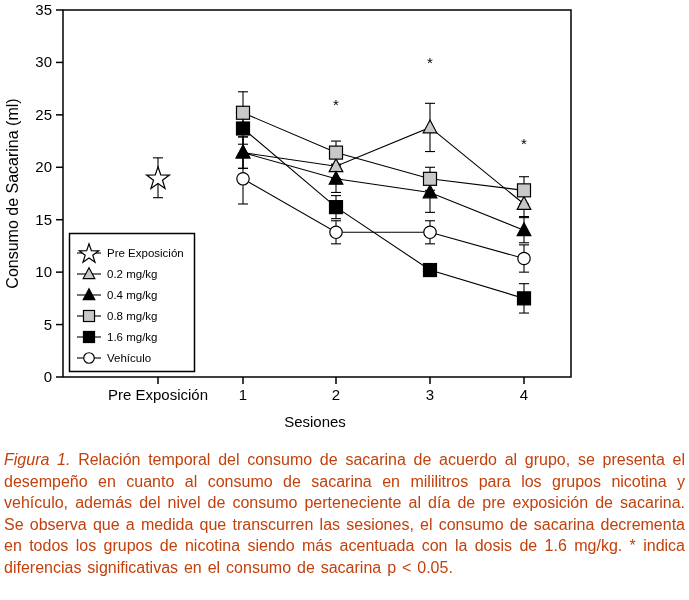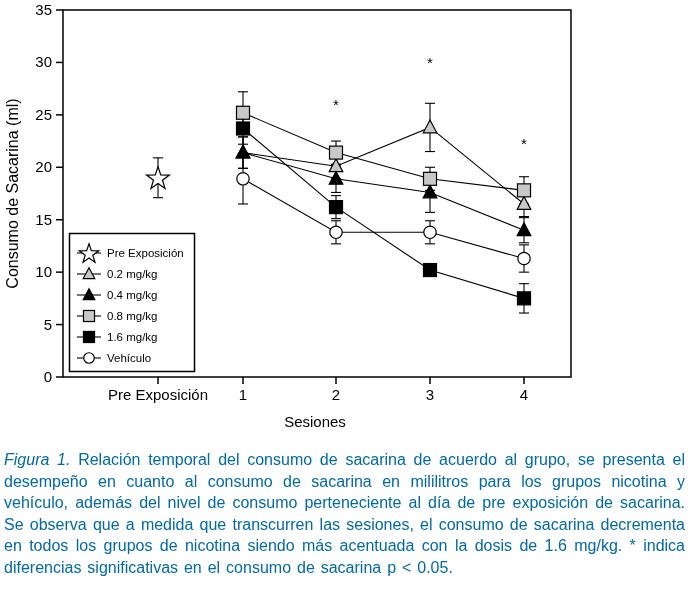--- a/index.html
+++ b/index.html
@@ -15,21 +15,21 @@
     overflow: hidden;
   }
   #chart-svg { position: absolute; left: 0; top: 0; }
   .caption {
     position: absolute;
     left: 4px; top: 449px;
     width: 681px;
     margin: 0;
     font-size: 16px;
     line-height: 21.5px;
-    color: #0369a1;
+    color: #c2410c;
     text-align: justify;
     word-spacing: 1.5px;
   }
   .caption i { font-style: italic; }
   svg text { fill: #000000; }
 </style>
 </head>
 <body>
 
 <div class="figure-wrap">

